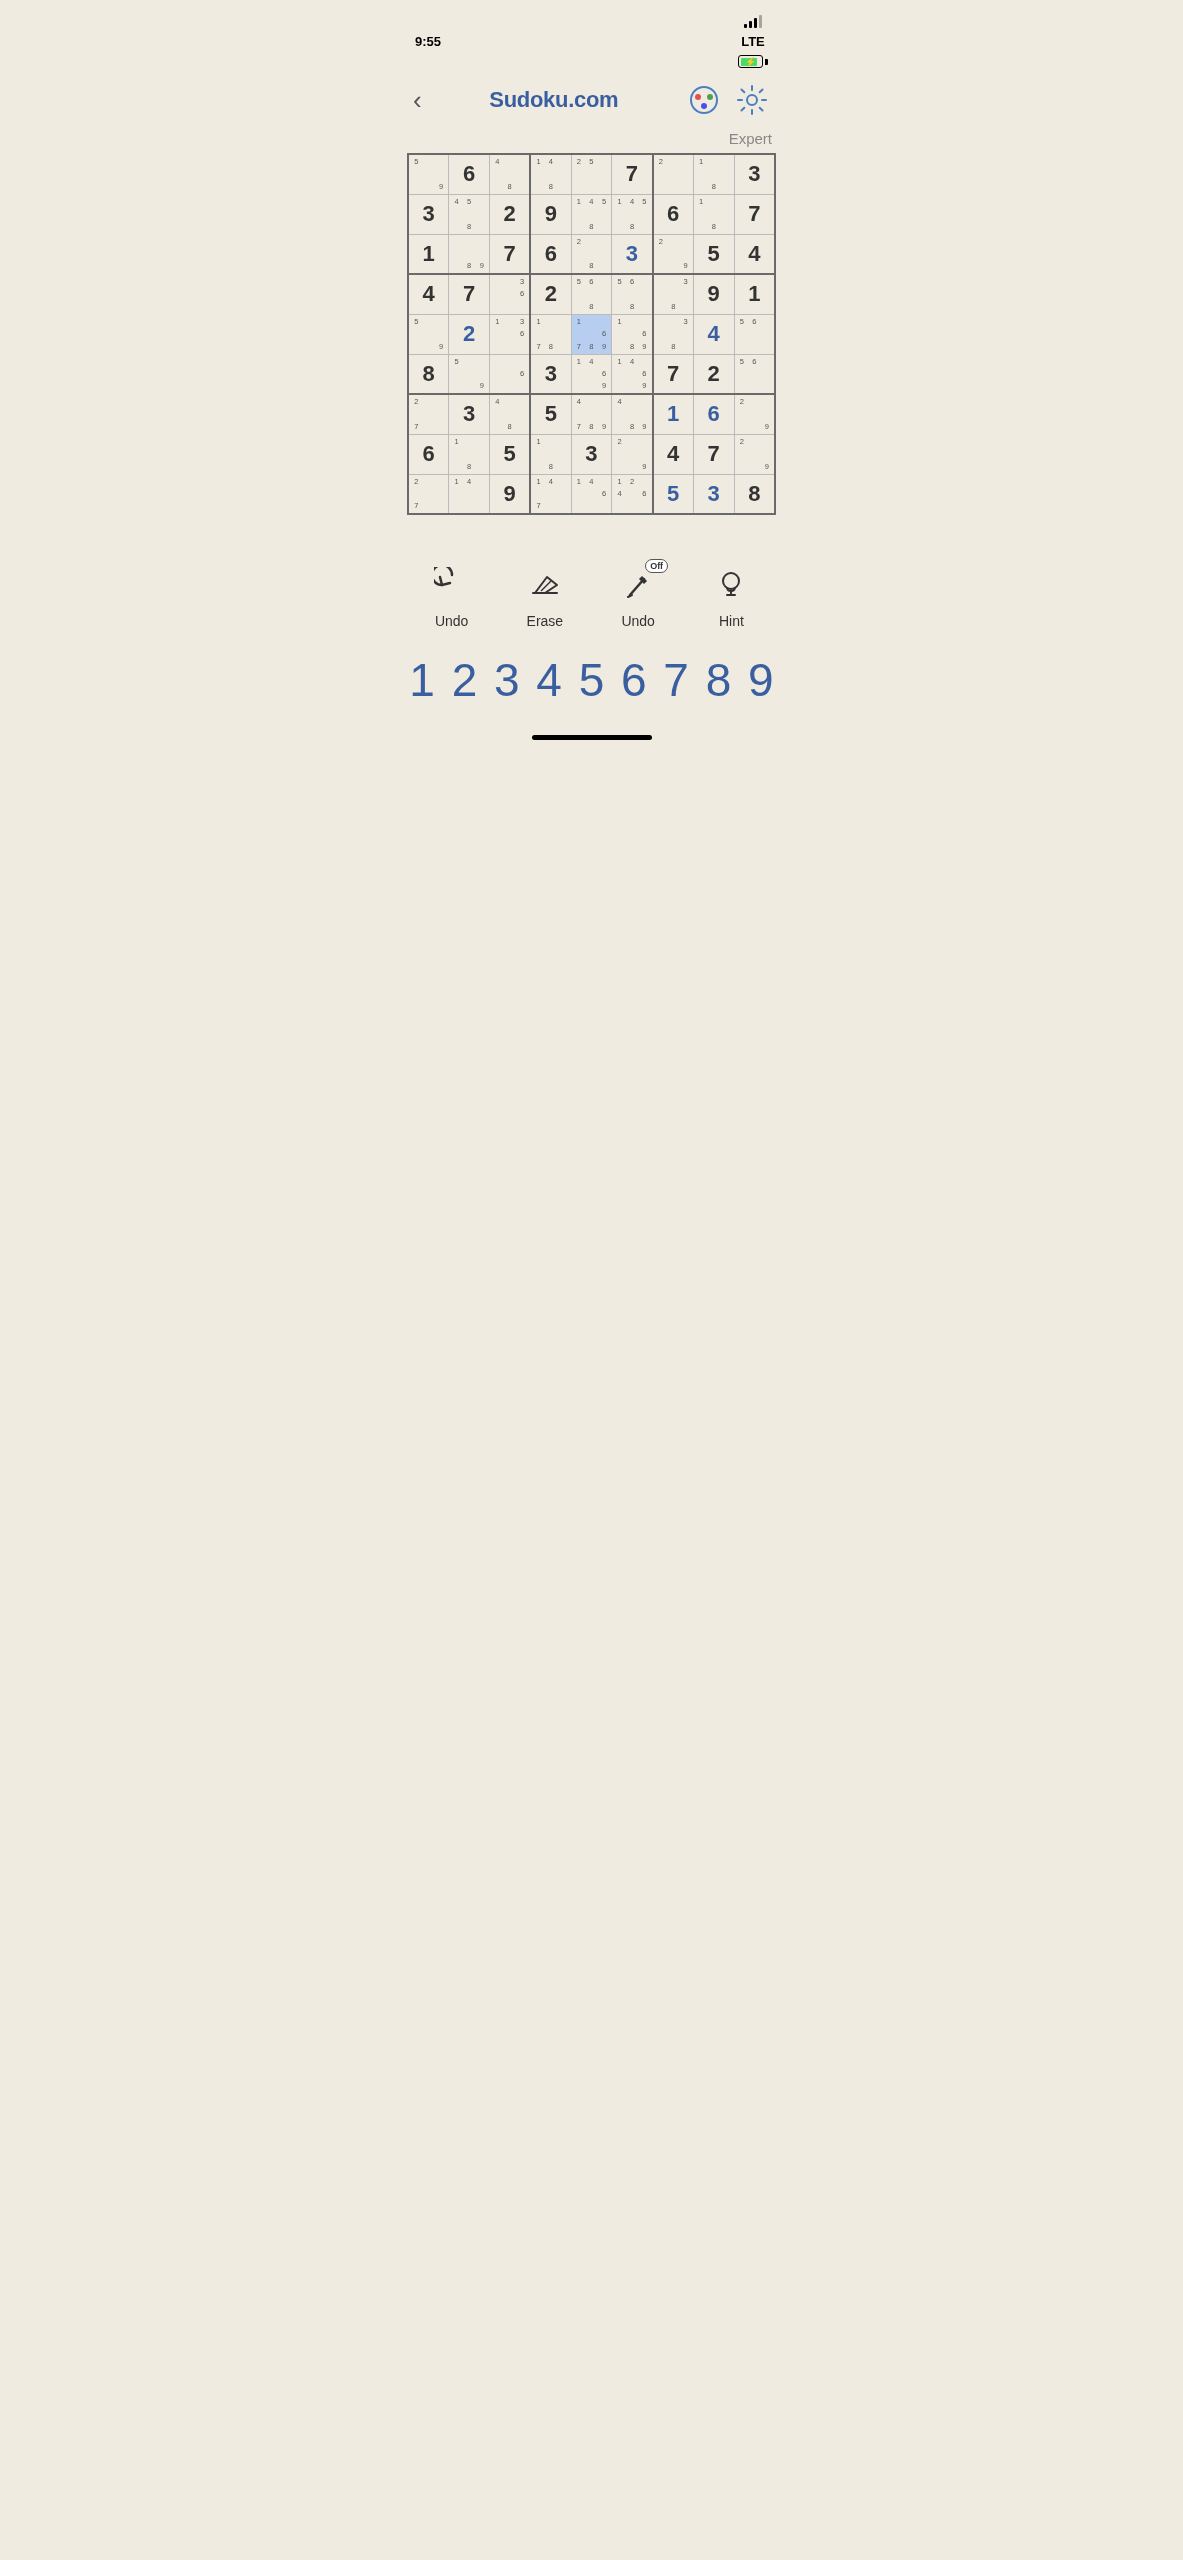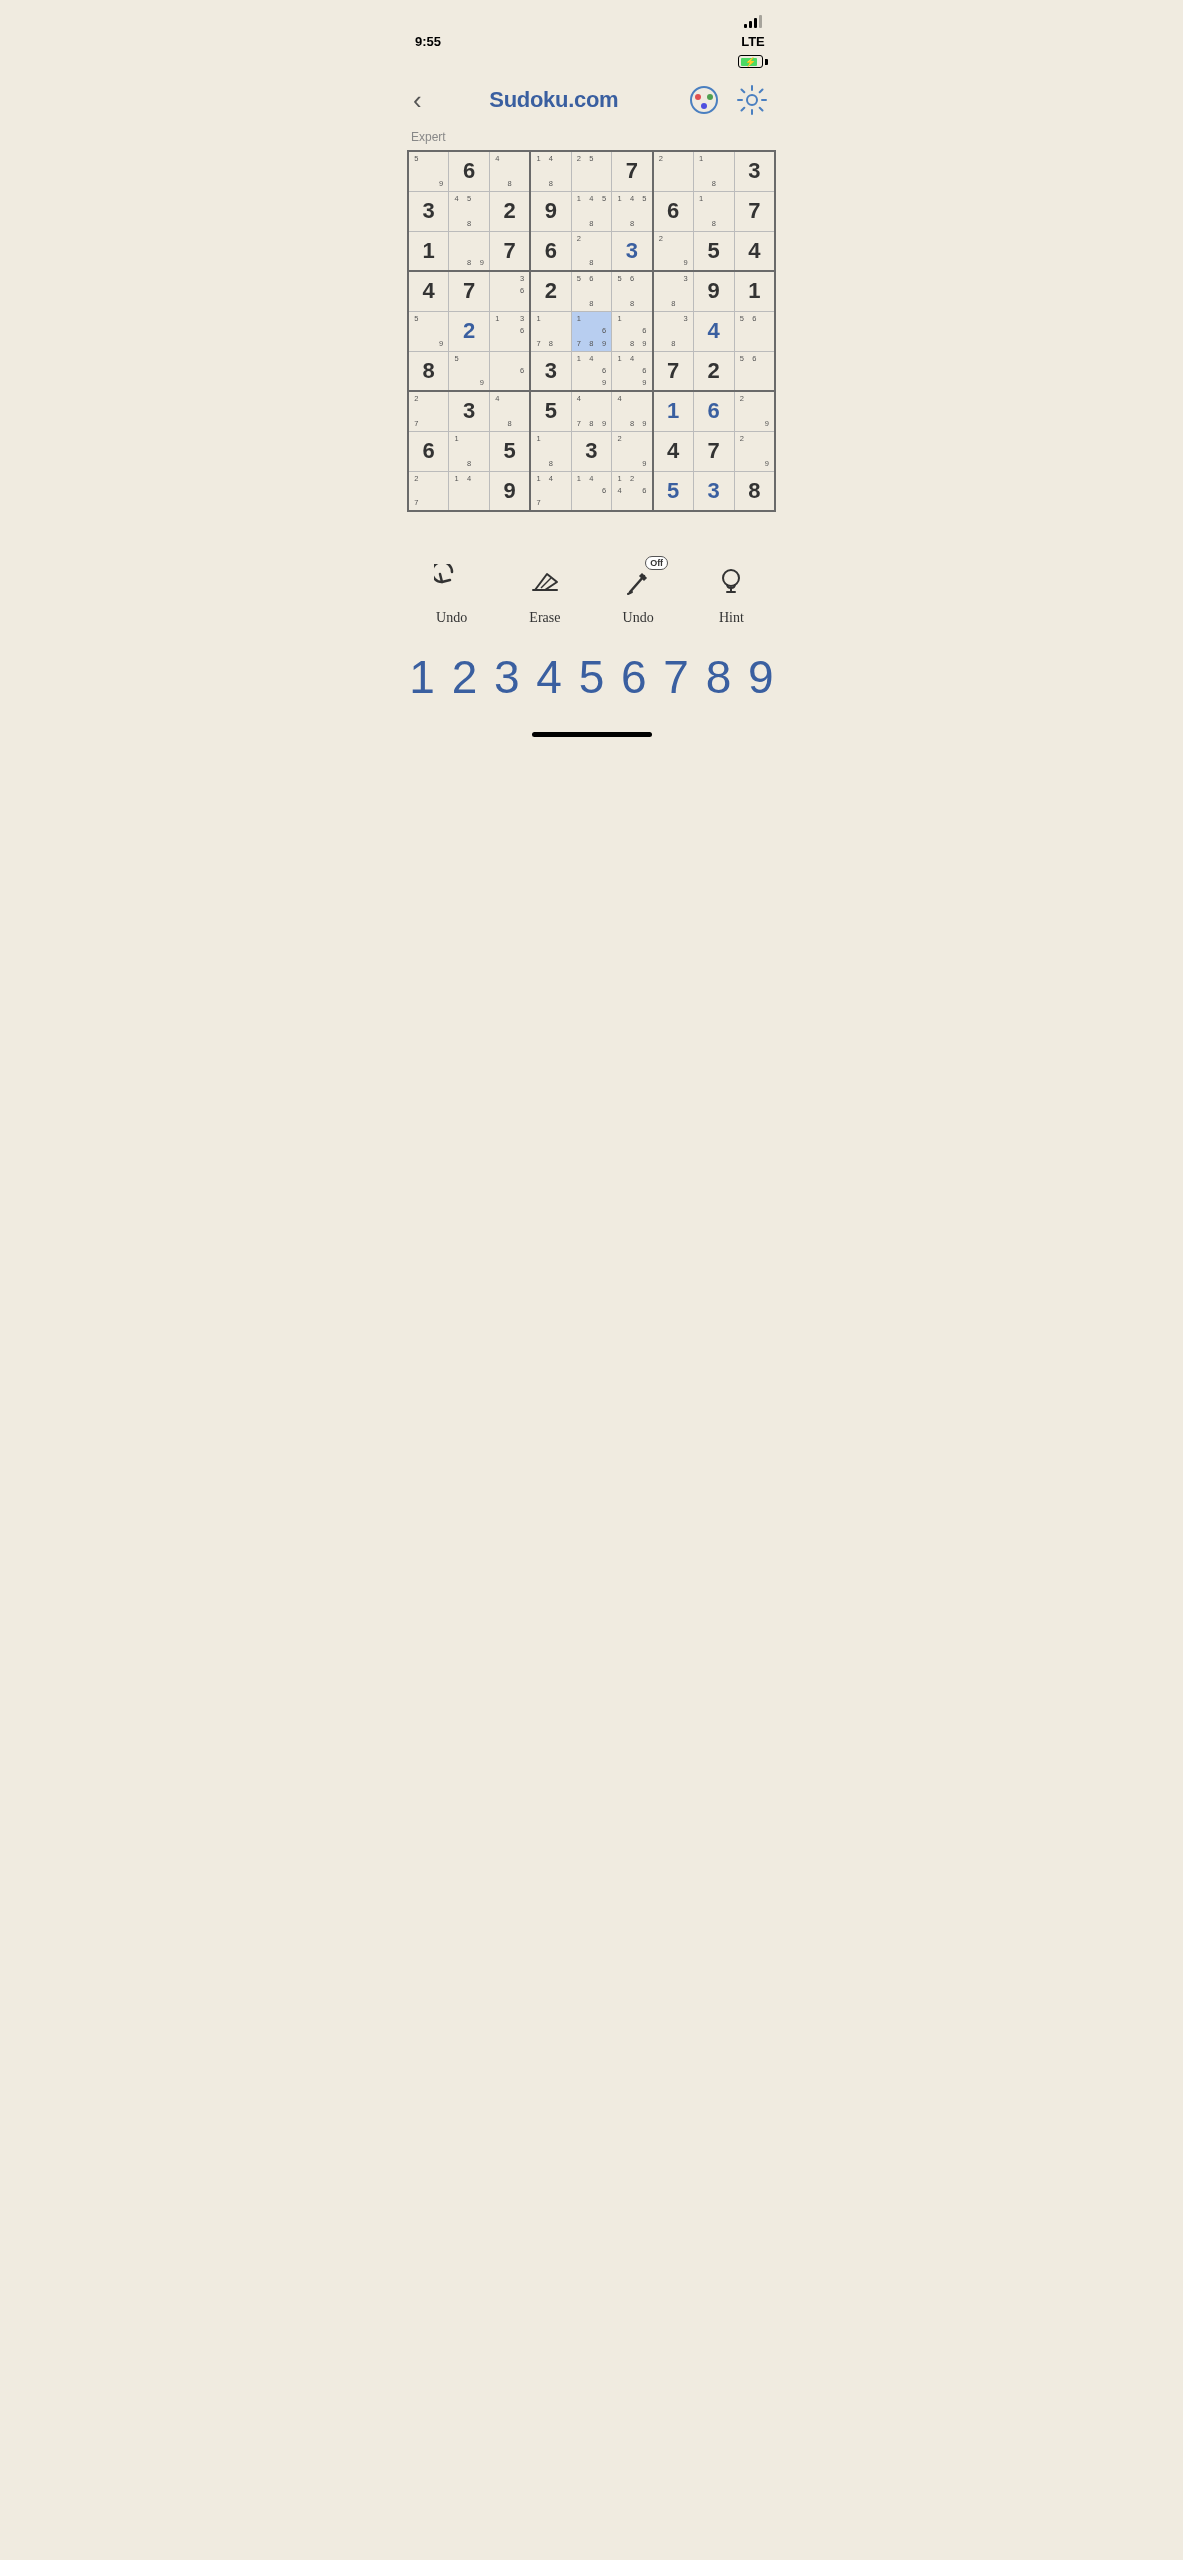--- a/index.html
+++ b/index.html
@@ -121,23 +121,24 @@
       height: 36px;
       display: flex;
       align-items: center;
       justify-content: center;
       cursor: pointer;
     }
 
     
     .difficulty {
       padding: 2px 16px 6px;
-      font-size: 12px;
+      font-size: 15px;
       color: #888;
       font-weight: 400;
+      text-align: right;
     }
 
     
     .sudoku-wrapper {
       padding: 0 12px;
     }
 
     .sudoku-grid {
       width: 100%;
       border: 2.5px solid #6a6a6a;
@@ -238,21 +239,20 @@
       align-items: center;
       justify-content: center;
       position: relative;
       margin-top: 24px;
     }
 
     .tool-label {
       font-size: 14px;
       color: #333;
       font-weight: 400;
-      font-family: Liberation Serif, serif;
     }
 
     .notes-off-badge {
       position: absolute;
       top: -4px;
       right: -8px;
       background: #fff;
       border: 1.5px solid #555;
       border-radius: 8px;
       font-size: 9px;

